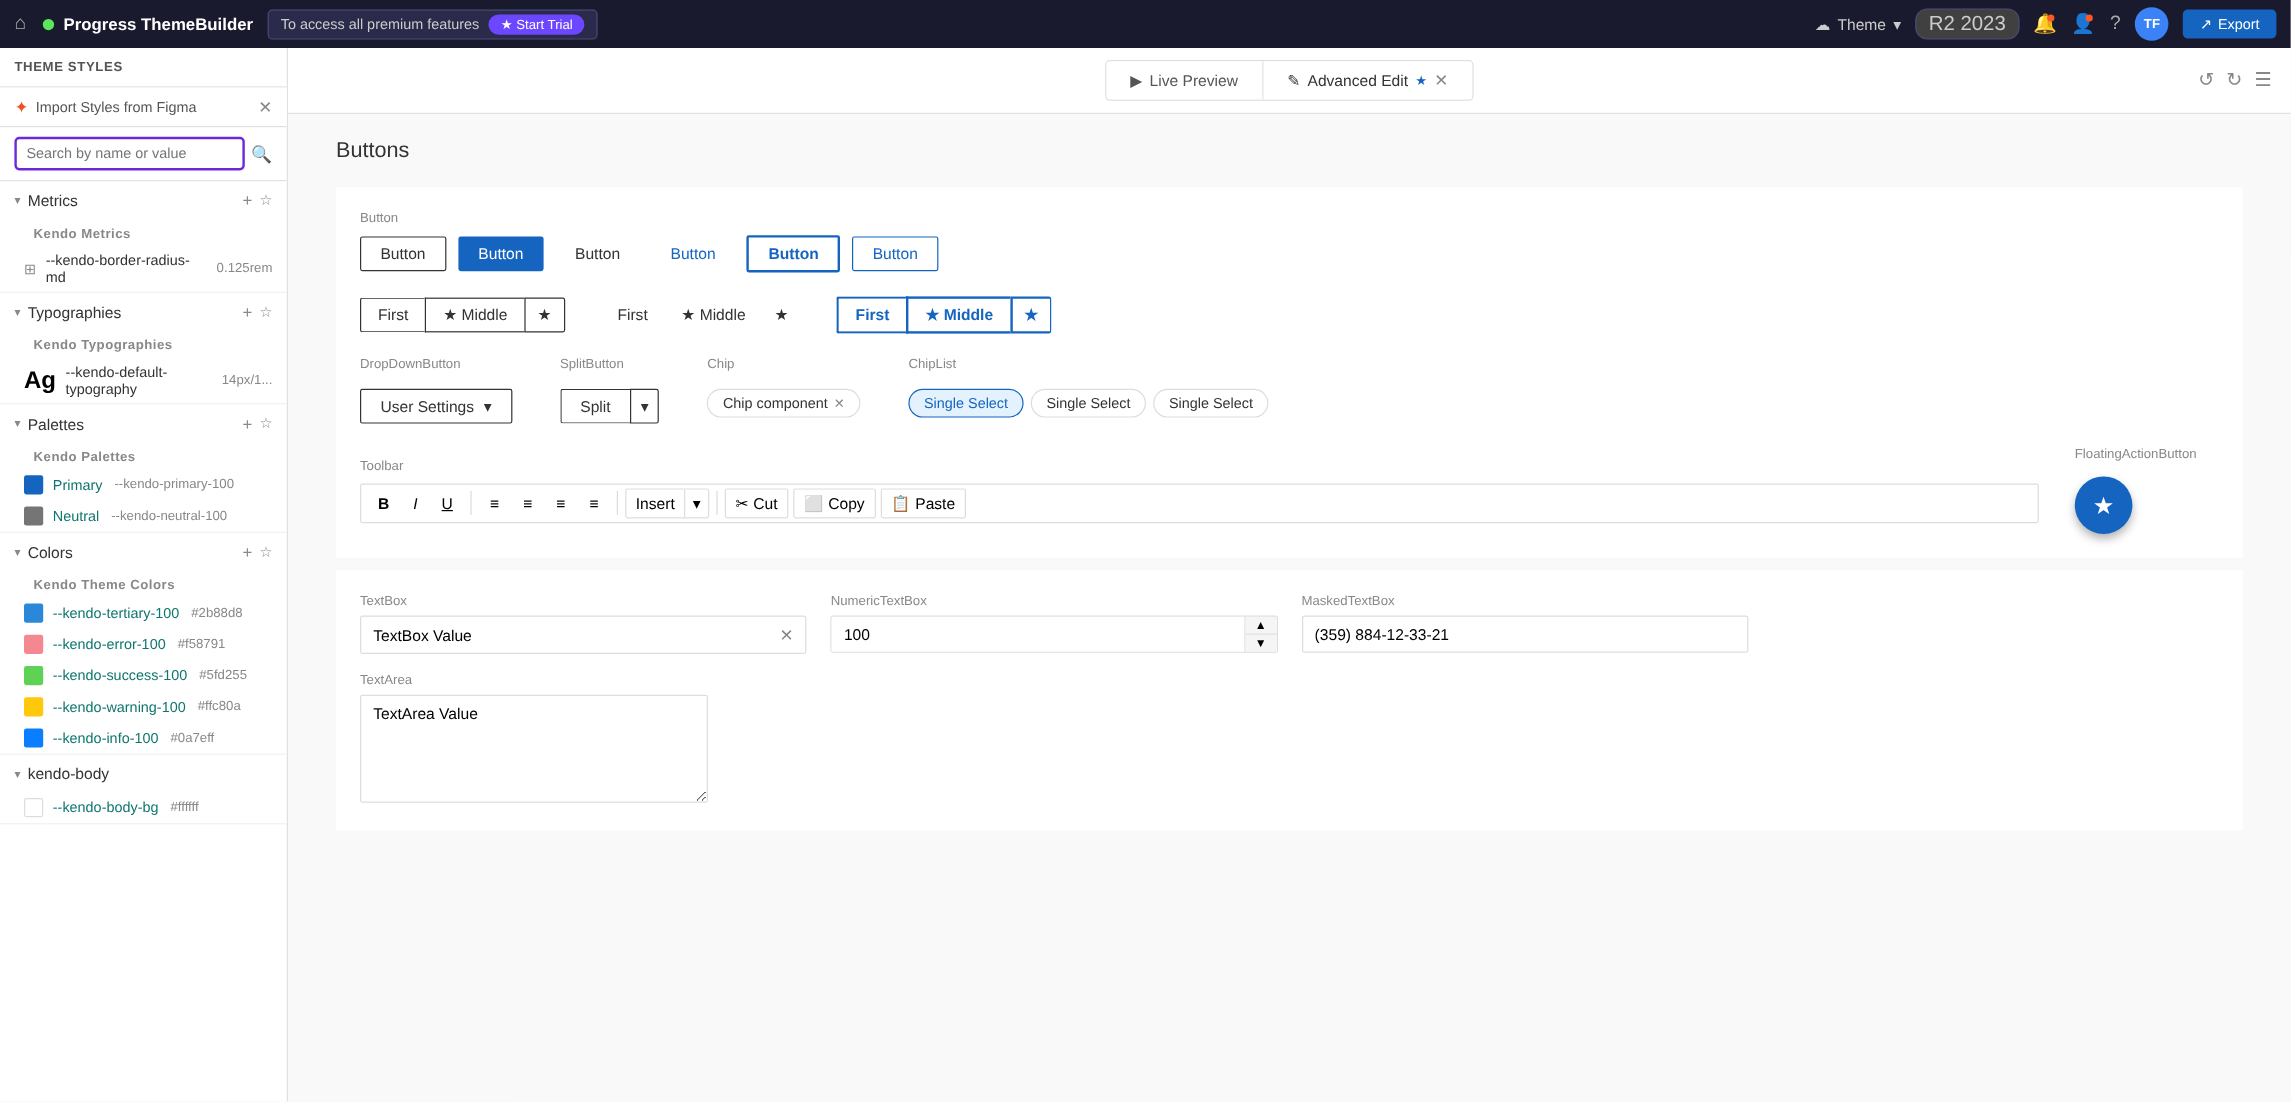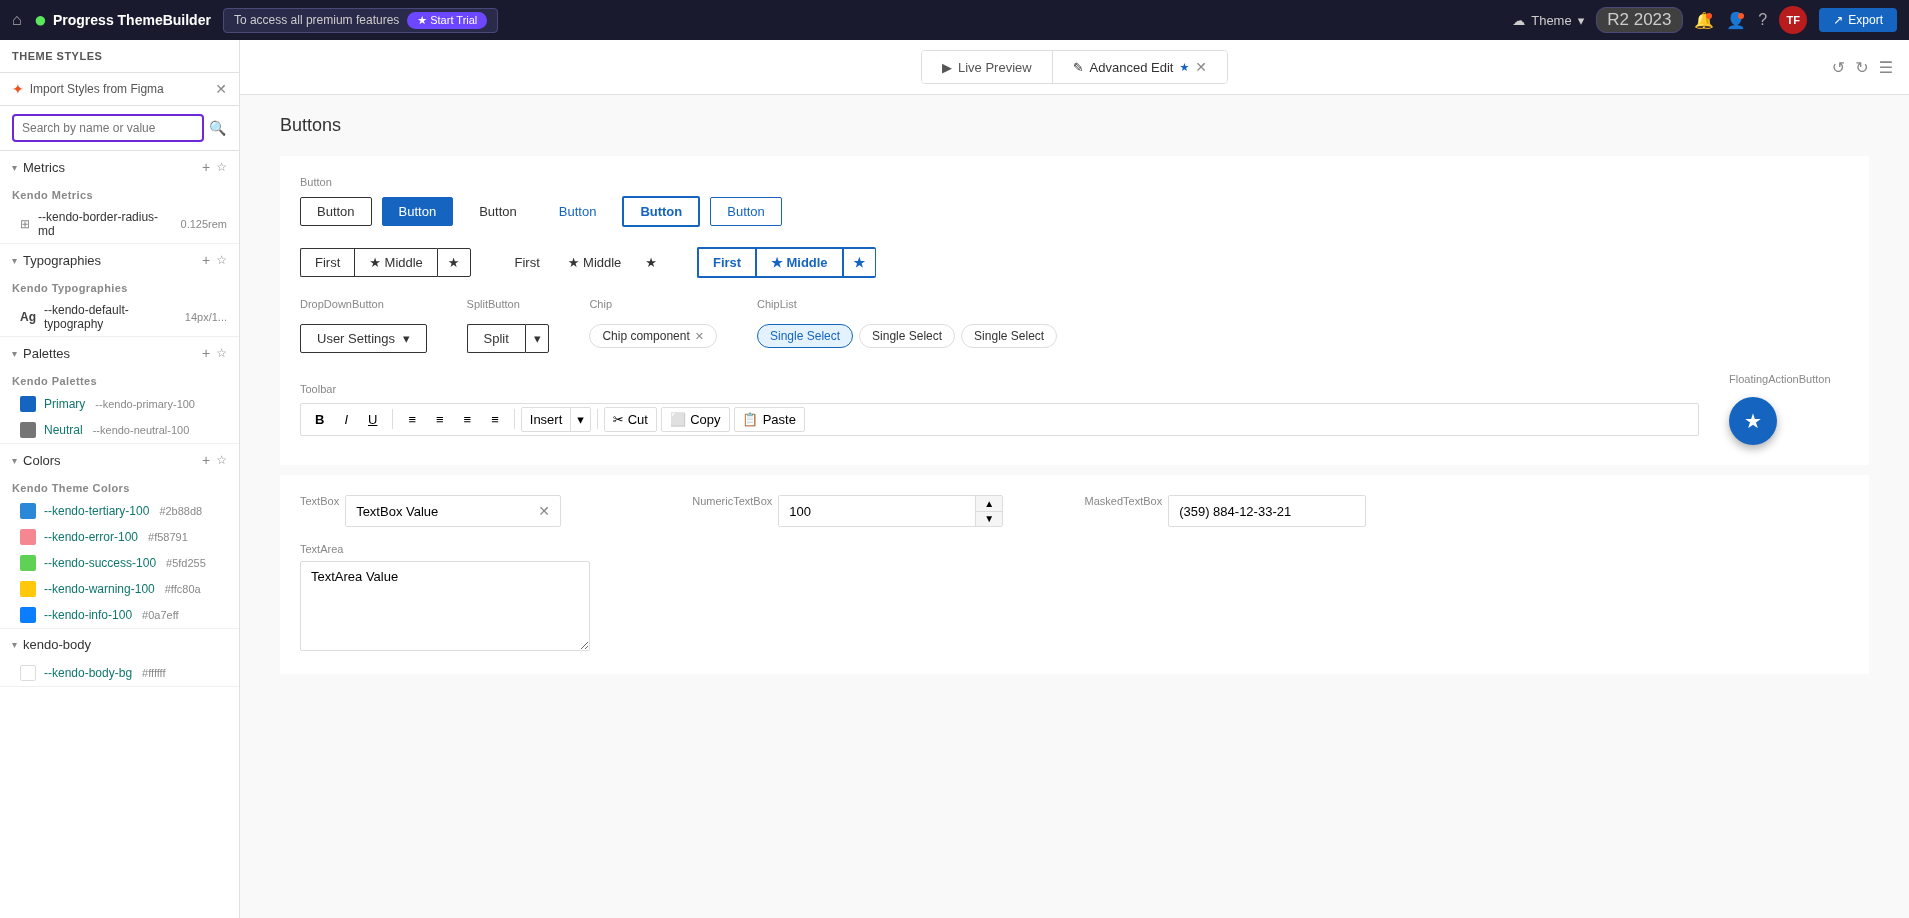--- a/index.html
+++ b/index.html
@@ -19,21 +19,21 @@
     }
     .top-nav .home-icon { color: #aaa; font-size: 16px; cursor: pointer; }
     .top-nav .logo { display: flex; align-items: center; gap: 6px; font-size: 14px; font-weight: 600; color: #fff; }
     .top-nav .logo .progress-dot { color: #5ce65c; font-size: 22px; }
     .top-nav .trial-banner { background: #2a2a4a; border: 1px solid #4a4a7a; border-radius: 4px; padding: 3px 10px; font-size: 12px; color: #ccc; display: flex; align-items: center; gap: 8px; }
     .top-nav .trial-btn { background: #6c47ff; color: #fff; border: none; border-radius: 10px; padding: 2px 10px; font-size: 11px; cursor: pointer; }
     .top-nav .spacer { flex: 1; }
     .top-nav .theme-selector { display: flex; align-items: center; gap: 6px; color: #ccc; font-size: 13px; cursor: pointer; }
     .top-nav .version-badge { background: #404040; border: 1px solid #4a4a7a; border-radius: 10px; padding: 2px 10px; font-size: 17px; color: #ccc; }
     .top-nav .nav-icons { display: flex; align-items: center; gap: 12px; color: #aaa; font-size: 16px; }
-    .top-nav .avatar { width: 28px; height: 28px; border-radius: 50%; background: #b91c1c; display: flex; align-items: center; justify-content: center; font-size: 11px; font-weight: 700; color: #fff; }
+    .top-nav .avatar { width: 28px; height: 28px; border-radius: 50%; background: #3b82f6; display: flex; align-items: center; justify-content: center; font-size: 11px; font-weight: 700; color: #fff; }
     .top-nav .export-btn { background: #1565C0; color: #fff; border: none; border-radius: 4px; padding: 5px 14px; font-size: 12px; cursor: pointer; display: flex; align-items: center; gap: 5px; }
 
     
     .main-layout { display: flex; flex: 1; overflow: hidden; }
 
     
     .sidebar {
       width: 240px;
       background: #fff;
       border-right: 1px solid #e0e0e0;
@@ -49,21 +49,21 @@
     .search-bar { padding: 8px 12px; border-bottom: 1px solid #e0e0e0; display: flex; align-items: center; gap: 6px; }
     .search-bar input { flex: 1; border: 2px solid #6d28d9; border-radius: 4px; padding: 5px 8px; font-size: 12px; outline: none; }
     .search-bar .search-icon { color: #888; font-size: 14px; }
     .sidebar-content { flex: 1; overflow-y: auto; }
     .sidebar-section { border-bottom: 1px solid #f0f0f0; }
     .sidebar-section-header { display: flex; align-items: center; gap: 6px; padding: 8px 12px; cursor: pointer; font-size: 13px; font-weight: 500; }
     .sidebar-section-header .chevron { font-size: 10px; color: #888; }
     .sidebar-section-header .section-label { flex: 1; }
     .sidebar-section-header .add-btn { color: #888; font-size: 14px; cursor: pointer; }
     .sidebar-section-header .star-btn { color: #888; font-size: 12px; cursor: pointer; }
-    .kendo-section-label { font-size: 11px; color: #888; padding: 6px 12px 4px; font-weight: 600; letter-spacing: 0.4px; }
+    .kendo-section-label { font-size: 11px; color: #888; padding: 6px 28px 4px; font-weight: 600; letter-spacing: 0.4px; }
     .palette-item { display: flex; align-items: center; gap: 8px; padding: 5px 12px 5px 20px; font-size: 12px; cursor: pointer; }
     .palette-swatch { width: 16px; height: 16px; border-radius: 2px; flex-shrink: 0; }
     .palette-name { font-size: 12px; color: #0f766e; text-align: right; }
     .palette-var { font-size: 11px; color: #888; margin-left: 2px; }
     .metric-item { display: flex; align-items: center; gap: 8px; padding: 5px 12px 5px 20px; font-size: 12px; }
     .metric-item .metric-icon { color: #888; font-size: 12px; }
     .metric-item .metric-name { color: #333; }
     .metric-item .metric-value { font-size: 11px; color: #888; margin-left: auto; }
     .typo-item { display: flex; align-items: center; gap: 8px; padding: 5px 12px 5px 20px; font-size: 12px; }
 
@@ -103,21 +103,21 @@
     .toolbar-strip { display: flex; align-items: center; gap: 2px; border: 1px solid #ddd; border-radius: 2px; padding: 3px 5px; background: #fff; }
     .toolbar-btn { border: 1px solid transparent; background: transparent; padding: 4px 8px; cursor: pointer; font-size: 13px; border-radius: 2px; }
     .toolbar-separator { width: 1px; height: 20px; background: #ddd; margin: 0 4px; }
 
     
     .fab { width: 48px; height: 48px; border-radius: 50%; background: #1565C0; color: #fff; border: none; font-size: 20px; cursor: pointer; display: flex; align-items: center; justify-content: center; box-shadow: 0 4px 8px rgba(0,0,0,0.3); }
 
     
     .inputs-section { background: #fff; padding: 20px; margin-top: 10px; }
     .input-grid { display: grid; grid-template-columns: 1fr 1fr 1fr 1fr; gap: 20px; }
-    .input-field-wrapper { display: flex; flex-direction: row; gap: 6px; }
+    .input-field-wrapper { display: flex; flex-direction: column; gap: 6px; }
     .input-label { font-size: 11px; color: #888; font-weight: 500; }
     .input-field { border: 1px solid #ddd; border-radius: 2px; padding: 7px 10px; font-size: 13px; display: flex; align-items: center; gap: 6px; background: #fff; }
     .input-field input { border: none; outline: none; flex: 1; font-size: 13px; background: transparent; }
     .input-clear { color: #888; cursor: pointer; font-size: 14px; }
     .numeric-input { border: 1px solid #ddd; border-radius: 2px; display: flex; align-items: stretch; background: #fff; }
     .numeric-input input { border: none; outline: none; flex: 1; padding: 7px 10px; font-size: 13px; }
     .numeric-spinners { display: flex; flex-direction: column; border-left: 1px solid #ddd; }
     .spinner-btn { border: none; background: #f5f5f5; cursor: pointer; padding: 0 8px; font-size: 10px; flex: 1; display: flex; align-items: center; justify-content: center; }
     .spinner-btn:first-child { border-bottom: 1px solid #ddd; }
     .textarea-field { border: 1px solid #ddd; border-radius: 2px; padding: 7px 10px; font-size: 13px; font-family: inherit; resize: vertical; width: 100%; min-height: 90px; outline: none; }
@@ -215,21 +215,21 @@
 
       <div class="sidebar-section">
         <div class="sidebar-section-header">
           <span class="chevron">▾</span>
           <span class="section-label">Typographies</span>
           <span class="add-btn">+</span>
           <span class="star-btn">☆</span>
         </div>
         <div class="kendo-section-label">Kendo Typographies</div>
         <div class="typo-item">
-          <span style="font-size:12px;font-weight:600;color:#404040">Ag</span>
+          <span style="font-size:20px;font-weight:600;color:#000000">Ag</span>
           <span>--kendo-default-typography</span>
           <span style="color:#888;font-size:11px;margin-left:auto">14px/1...</span>
         </div>
       </div>
 
       <div class="sidebar-section">
         <div class="sidebar-section-header">
           <span class="chevron">▾</span>
           <span class="section-label">Palettes</span>
           <span class="add-btn">+</span>

